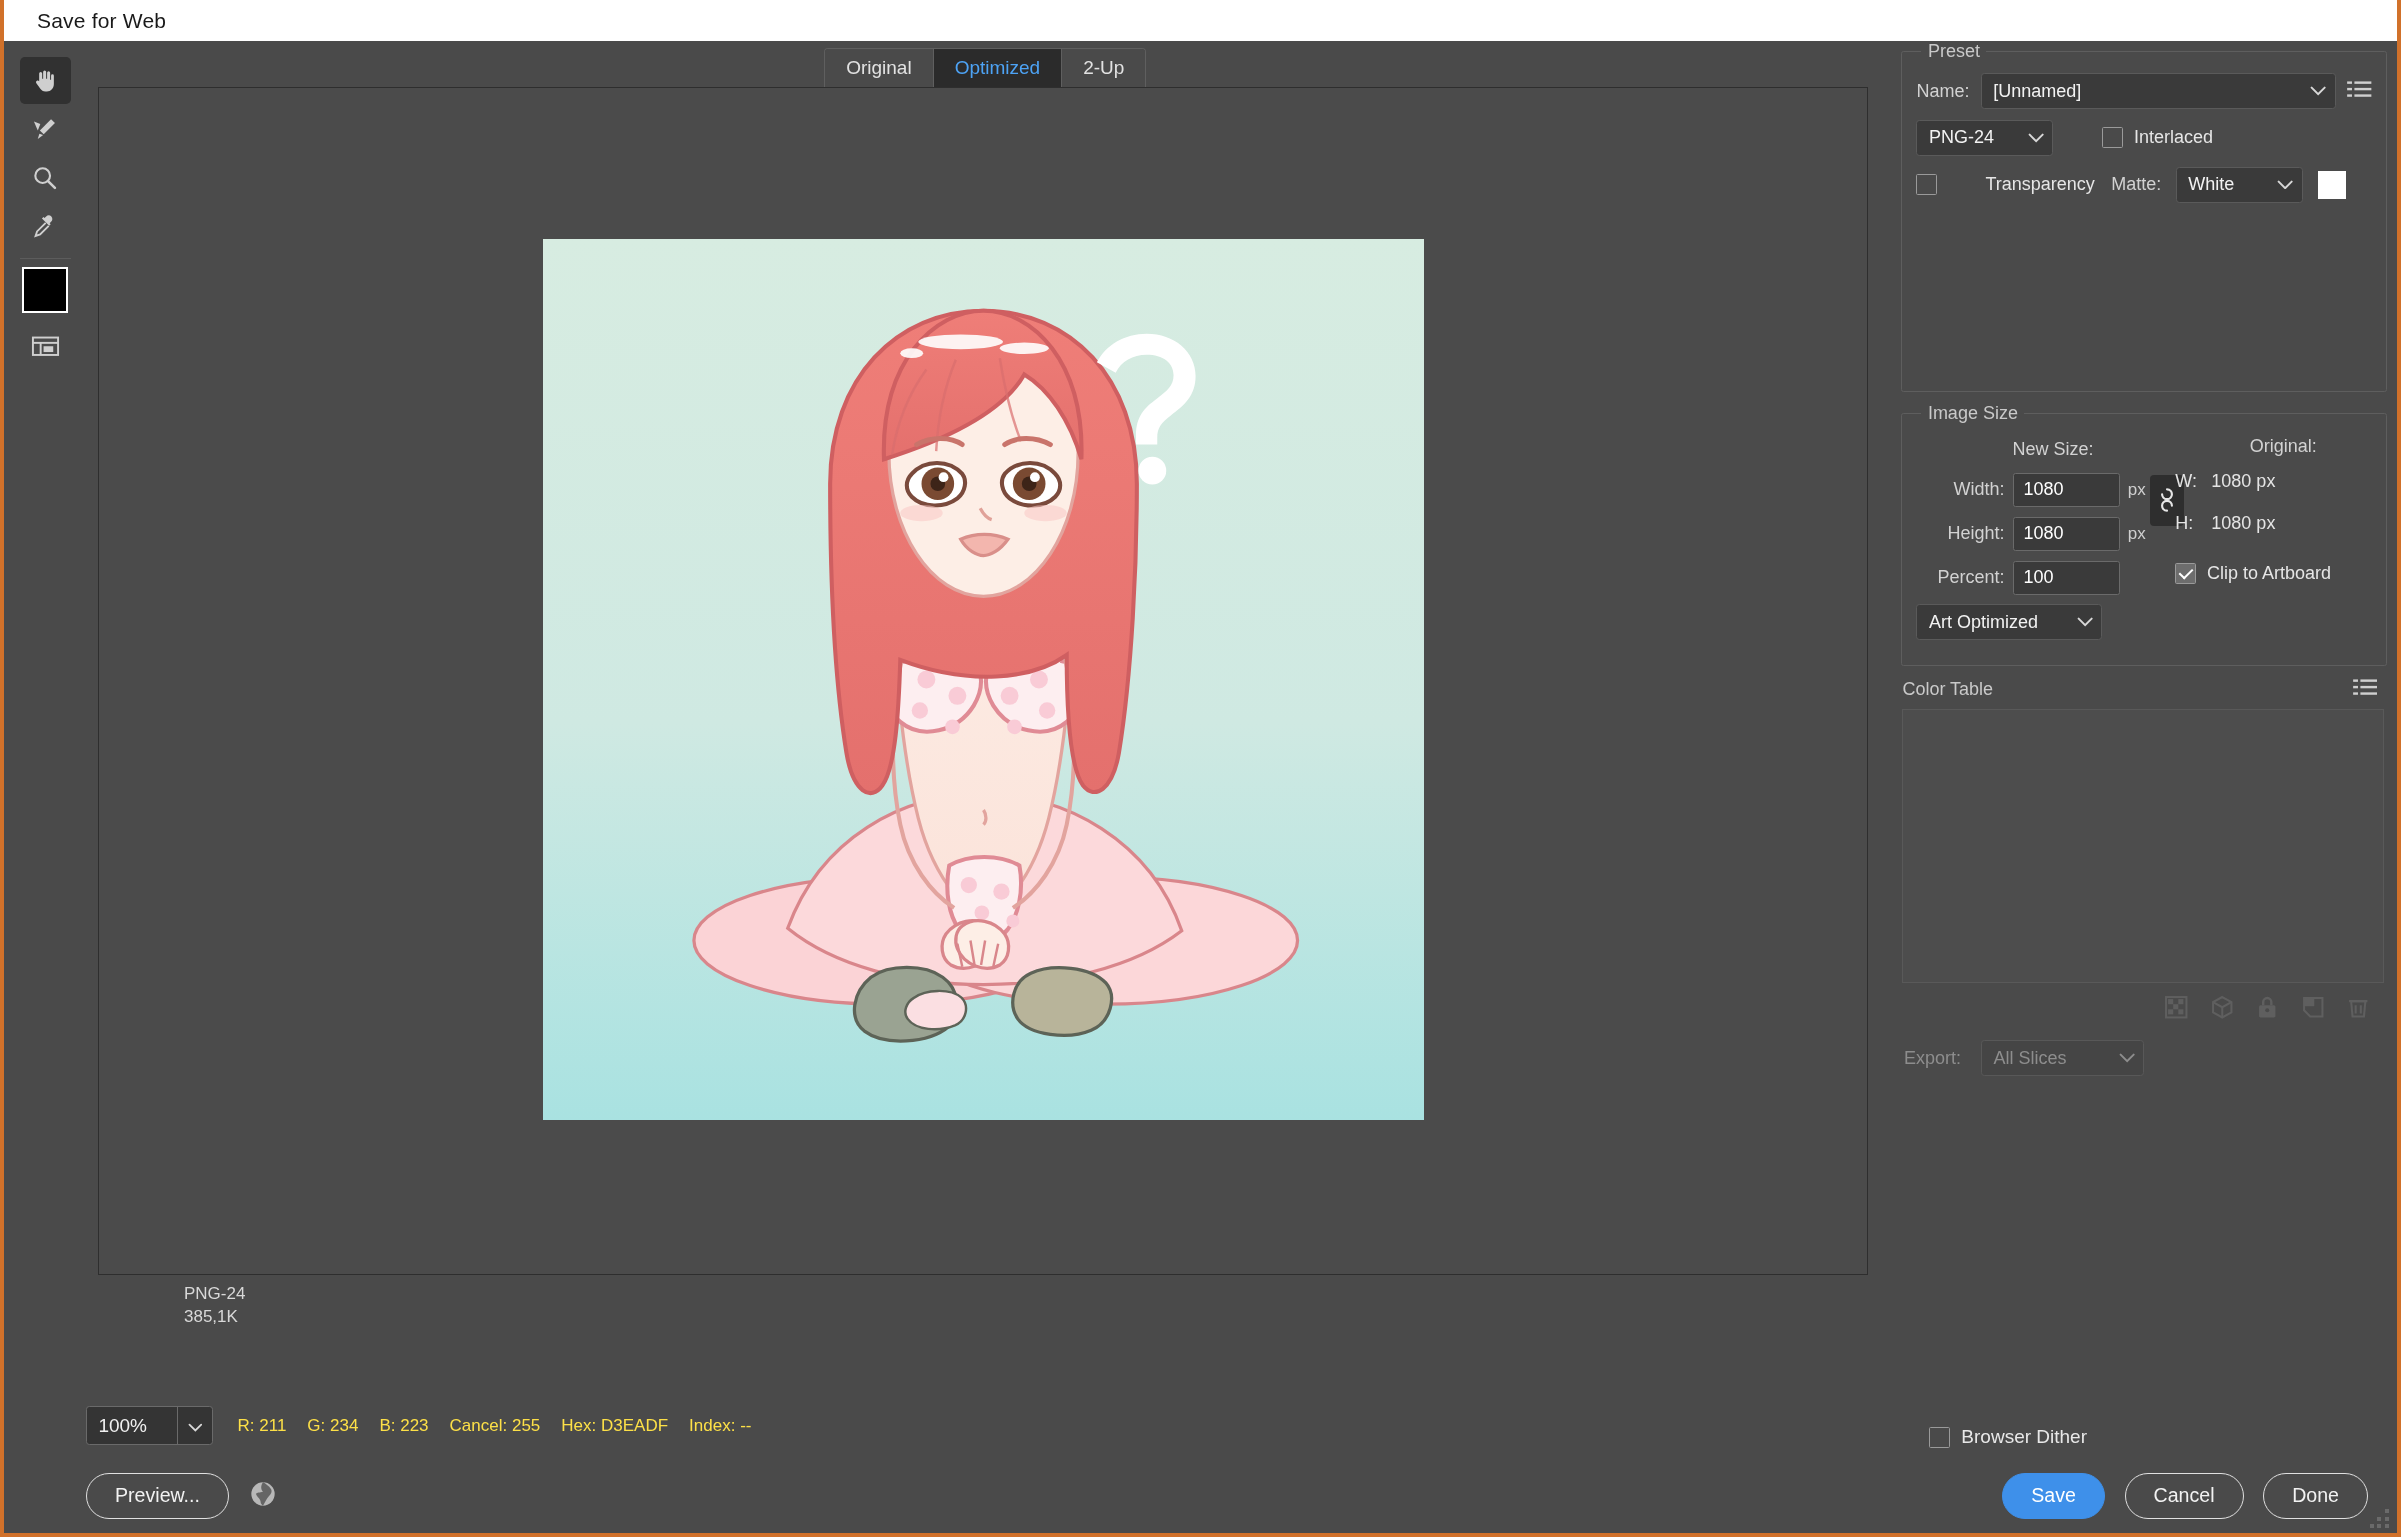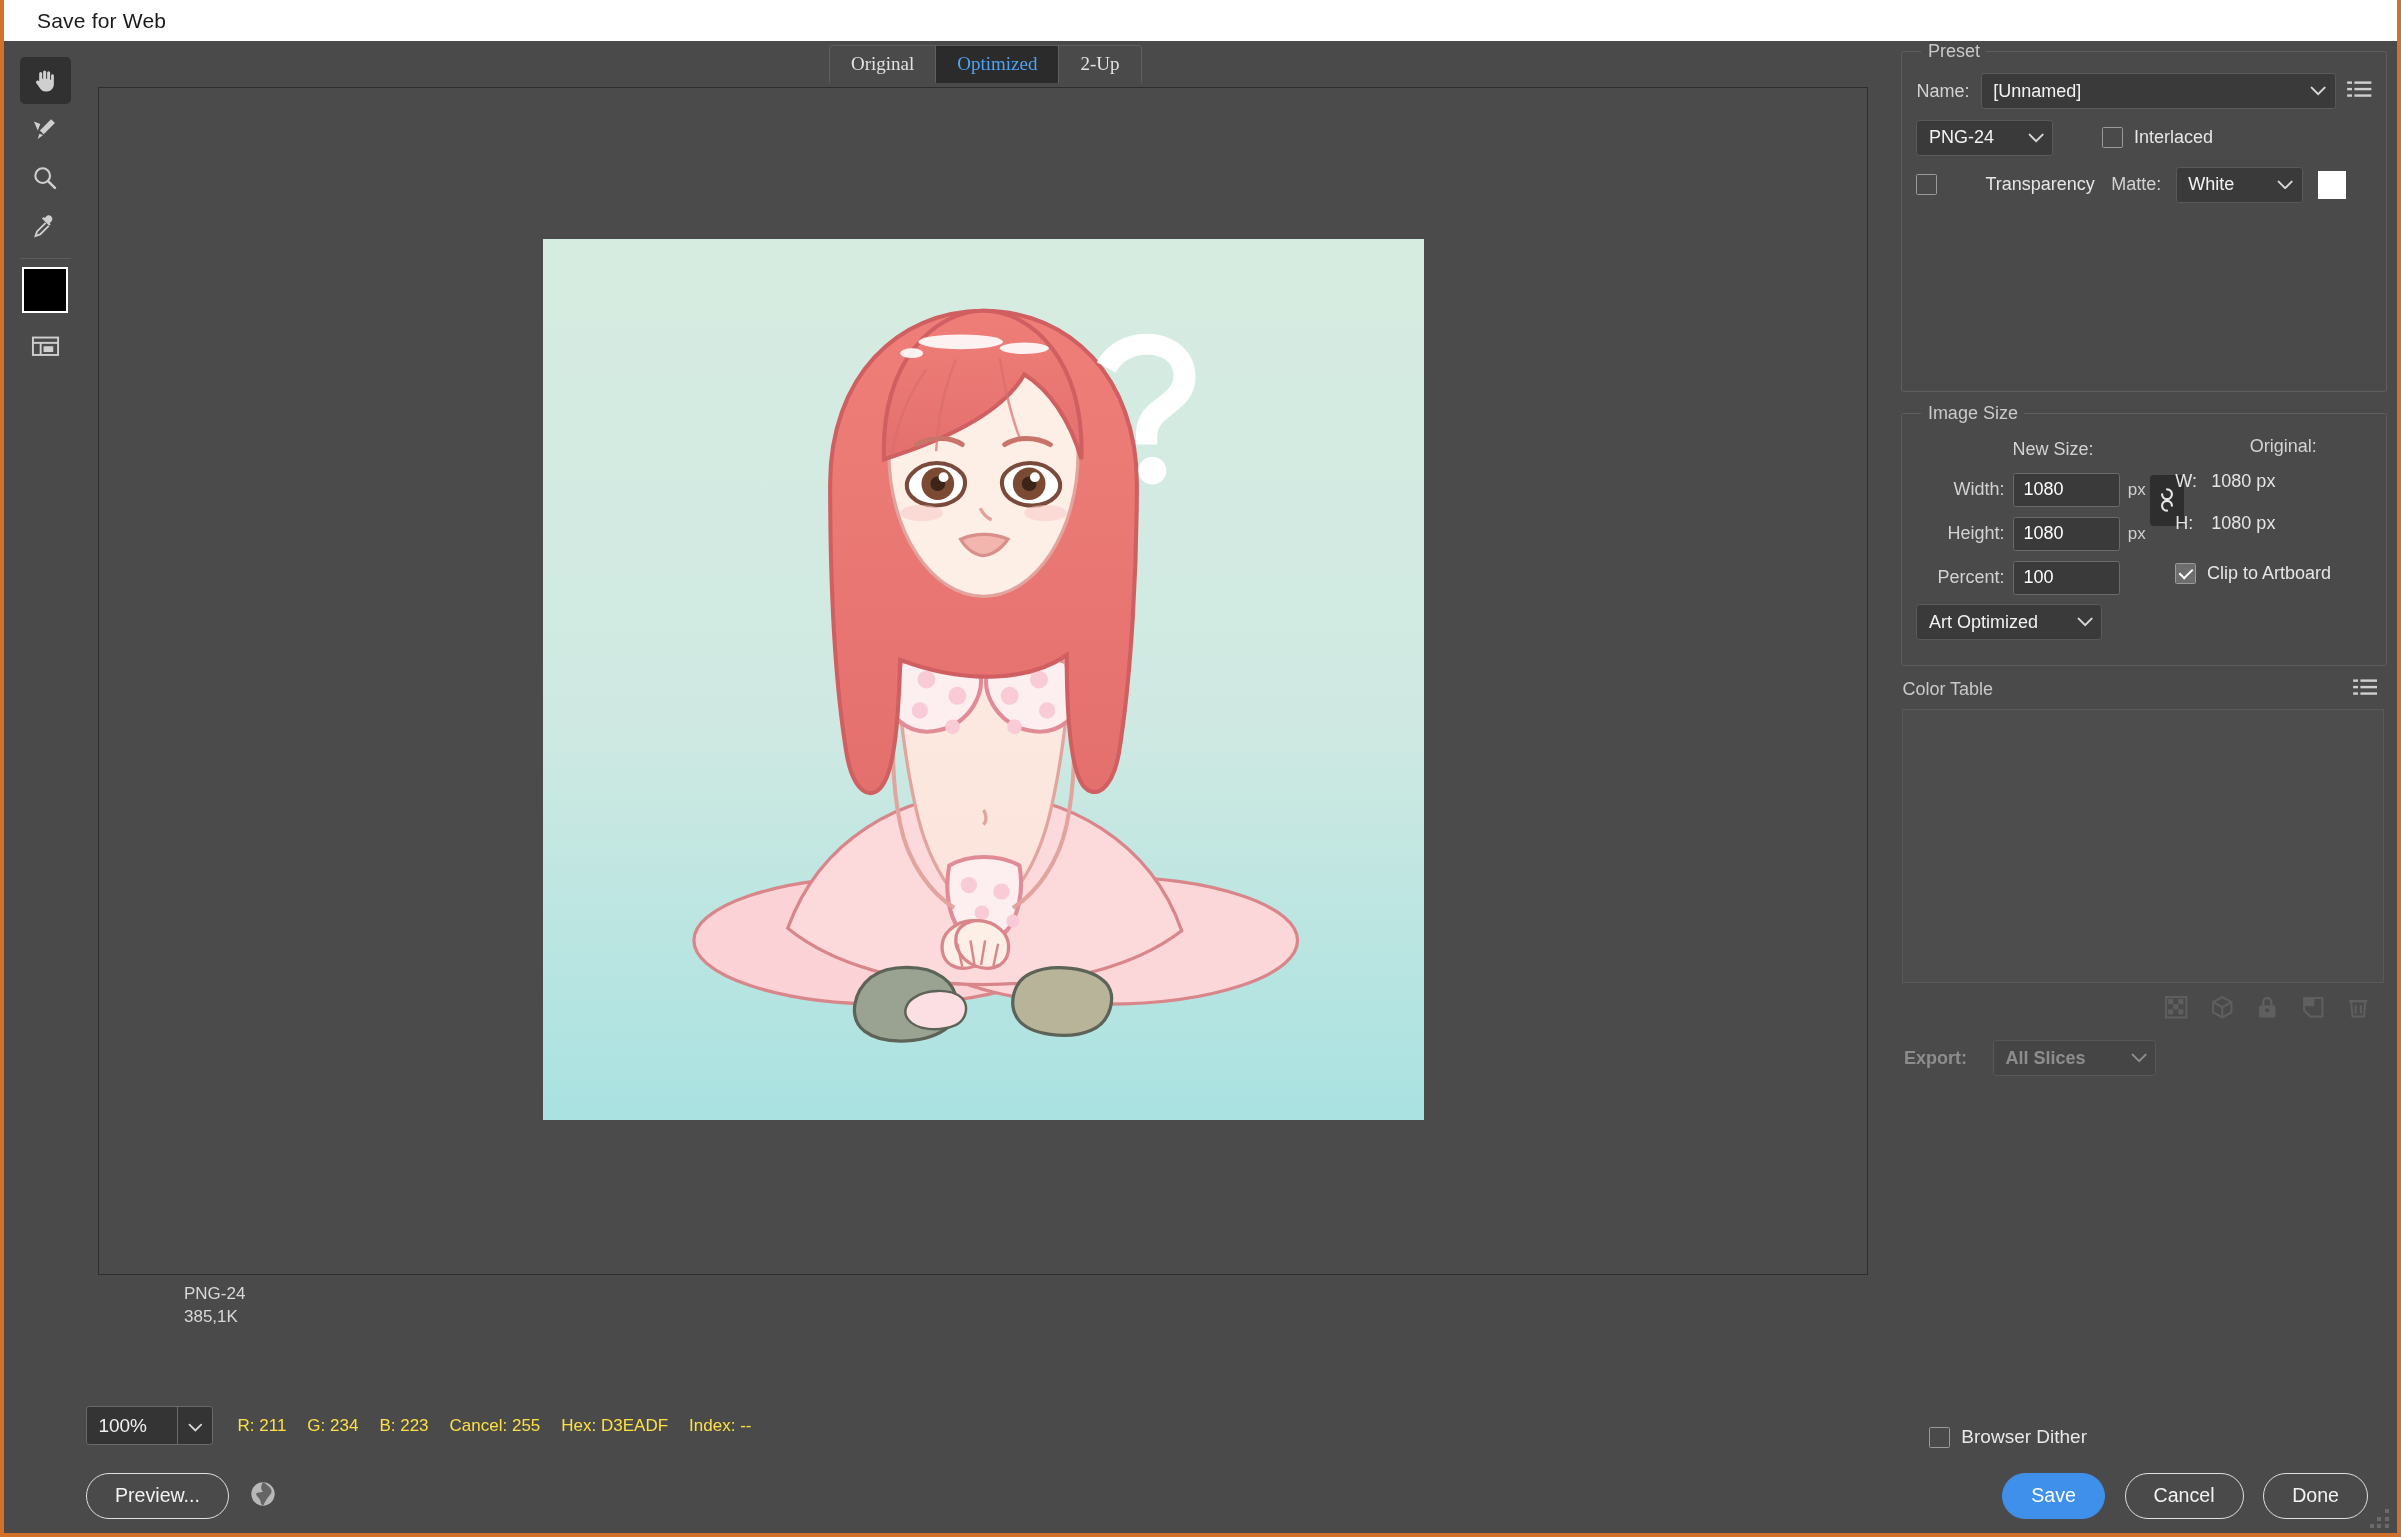--- a/index.html
+++ b/index.html
@@ -46,21 +46,21 @@
   .tool svg { display: block; }
   .tool-divider { width: 51px; height: 0.8px; background: #5c5c5c; margin: 6.5px 0 8.2px; }
   .swatch-box {
     width: 46px; height: 46px; background: #000;
     border: 2.5px solid #fff; margin-bottom: 9.8px;
   }
 
   
   .center-col { flex: 1; display: flex; flex-direction: column; min-width: 0; padding-right: 6.5px; }
 
-  .tabbar { height: 46px; display: flex; align-items: center; justify-content: center; font-family: Liberation Serif, serif; }
+  .tabbar { height: 46px; display: flex; align-items: flex-end; justify-content: center; }
   .tabs {
     display: flex; border: 0.8px solid #5f5f5f; border-bottom: none;
     border-radius: 4.1px 4.1px 0 0; overflow: hidden;
   }
   .tab {
     padding: 7.4px 21px 8.2px; font-size: 19px; color: #e2e2e2;
     background: #4a4a4a; border-right: 0.8px solid #5f5f5f;
   }
   .tab:last-child { border-right: none; }
   .tab.active { background: #2b2b2b; color: #4da3f5; }
@@ -174,23 +174,22 @@
   .ct-title { font-size: 18px; color: #c9c9c9; }
   .ct-box {
     height: 274px; margin: 8.2px 3.3px 0 1.6px;
     border: 0.8px solid #595959; background: #4d4d4d;
   }
   .ct-icons {
     display: flex; justify-content: flex-end; gap: 21px;
     padding: 11.4px 16.3px 0 0;
   }
   .export-row {
-    display: flex; align-items: center; gap: 26px;
+    display: flex; align-items: center; gap: 20px;
     padding: 18px 0 0 3.3px;
-    font-weight: bold;
   }
   .export-row .lbl { color: #8d8d8d; }
   .export-sel { width: 163px; }
 
   
   .bottombar {
     height: 75px; flex: 0 0 75px; display: flex; align-items: center;
     padding: 0 29px 0 82px; position: relative;
   }
   .btn {

